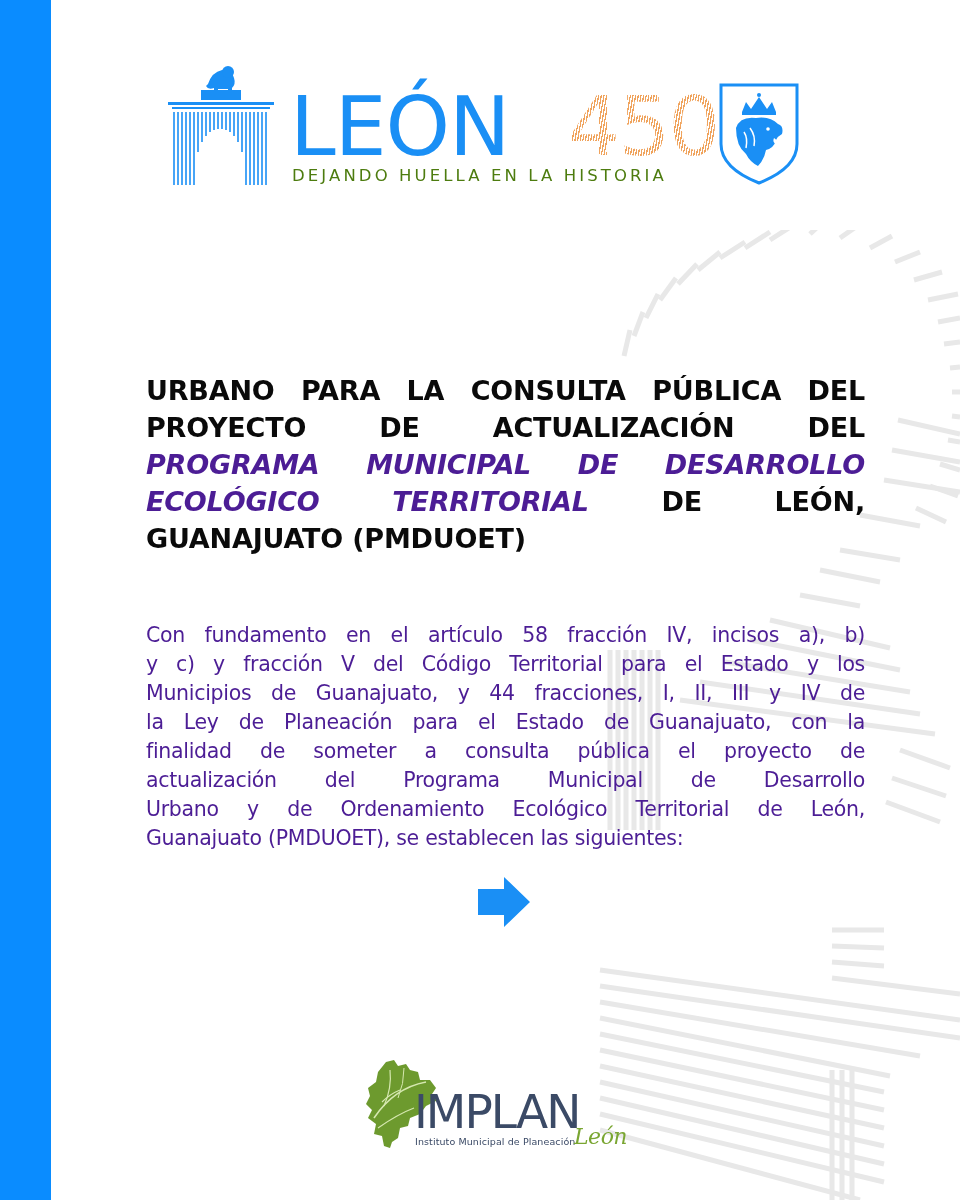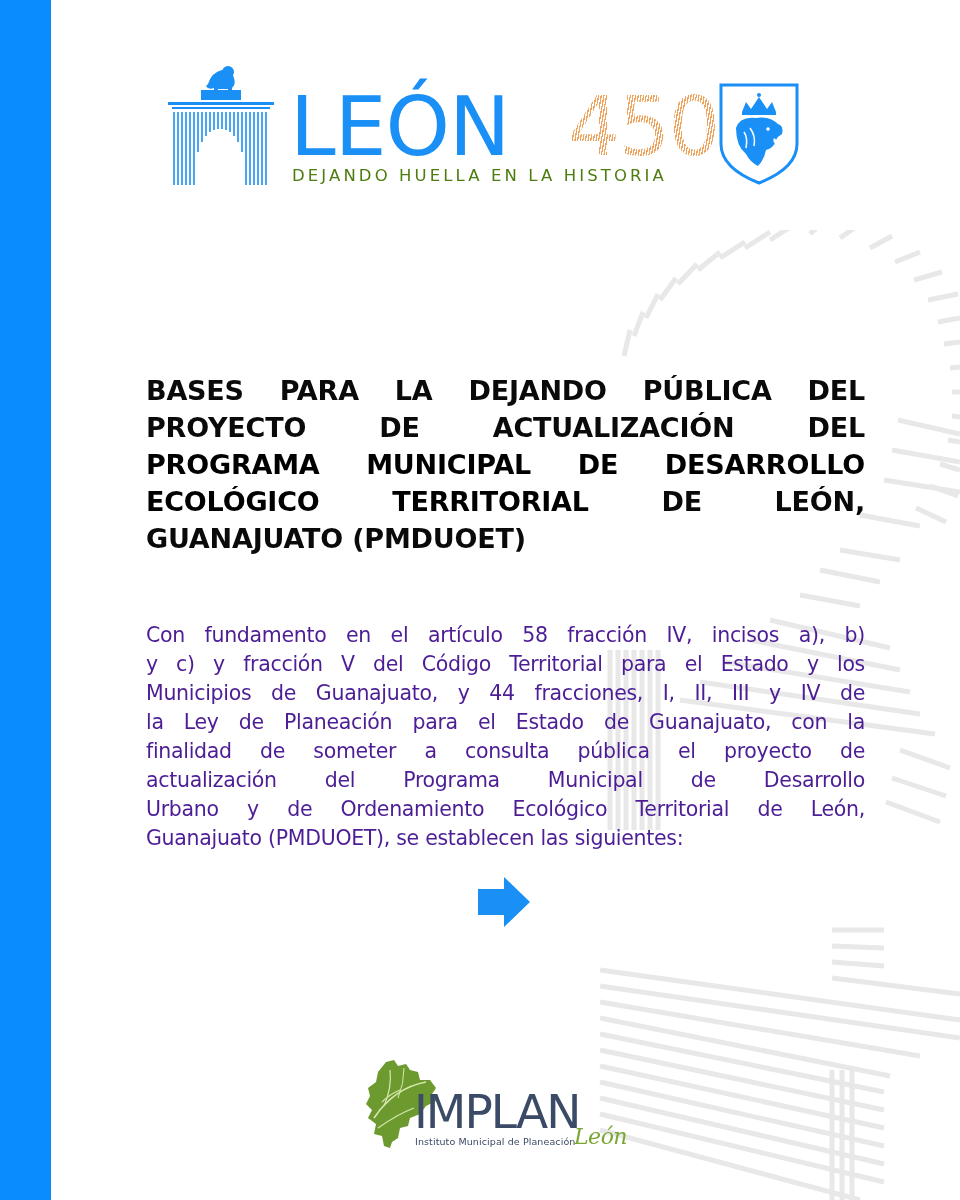--- a/index.html
+++ b/index.html
@@ -34,21 +34,21 @@
 
     
     .title {
       position: absolute; left: 146px; top: 372px; width: 719px;
       font-family: "DejaVu Sans", sans-serif; font-weight: bold;
       font-size: 27px; line-height: 37px; color: #0a0a0a;
       text-align: justify; text-align-last: left; letter-spacing: -0.2px;
     }
     .title .line { display: block; text-align: justify; text-align-last: justify; white-space: nowrap; }
     .title .line.last { text-align-last: left; }
-    .title .blue { color: #000000; }
+    .title .blue { color: #4c1d95; font-style: italic; }
     .title .line span { white-space: pre; }
 
     
     .body-text {
       position: absolute; left: 146px; top: 621px; width: 719px;
       font-family: "DejaVu Sans", sans-serif; font-size: 20.5px; line-height: 29px;
       color: #4c1d95; letter-spacing: -0.3px;
     }
     .body-text .line { display: block; text-align: justify; text-align-last: justify; white-space: nowrap; }
     .body-text .line.last { text-align-last: left; }
@@ -210,21 +210,21 @@
     <g fill="#ffffff">
       <circle cx="50" cy="47" r="1.8"></circle>
       <path d="M56 56 Q60 58 58 62 Q54 60 56 56 Z"></path>
       <path d="M26 50 Q30 56 28 66" stroke="#fff" stroke-width="1.5" fill="none"></path>
       <path d="M32 46 Q38 54 36 64" stroke="#fff" stroke-width="1.5" fill="none"></path>
     </g>
   </svg>
 </div>
 
 <div class="title">
-  <span class="line"><span>BASES PARA LA DEJANDO PÚBLICA DEL</span></span>
+  <span class="line"><span>URBANO PARA LA CONSULTA PÚBLICA DEL</span></span>
   <span class="line"><span>PROYECTO DE ACTUALIZACIÓN DEL</span></span>
   <span class="line blue"><span>PROGRAMA MUNICIPAL DE DESARROLLO</span></span>
   <span class="line"><span class="blue">ECOLÓGICO TERRITORIAL</span><span> DE LEÓN,</span></span>
   <span class="line last"><span>GUANAJUATO (PMDUOET)</span></span>
 </div>
 
 <div class="body-text">
   <span class="line">Con fundamento en el artículo 58 fracción IV, incisos a), b)</span>
   <span class="line">y c) y fracción V del Código Territorial para el Estado y los</span>
   <span class="line">Municipios de Guanajuato, y 44 fracciones, I, II, III y IV de</span>

